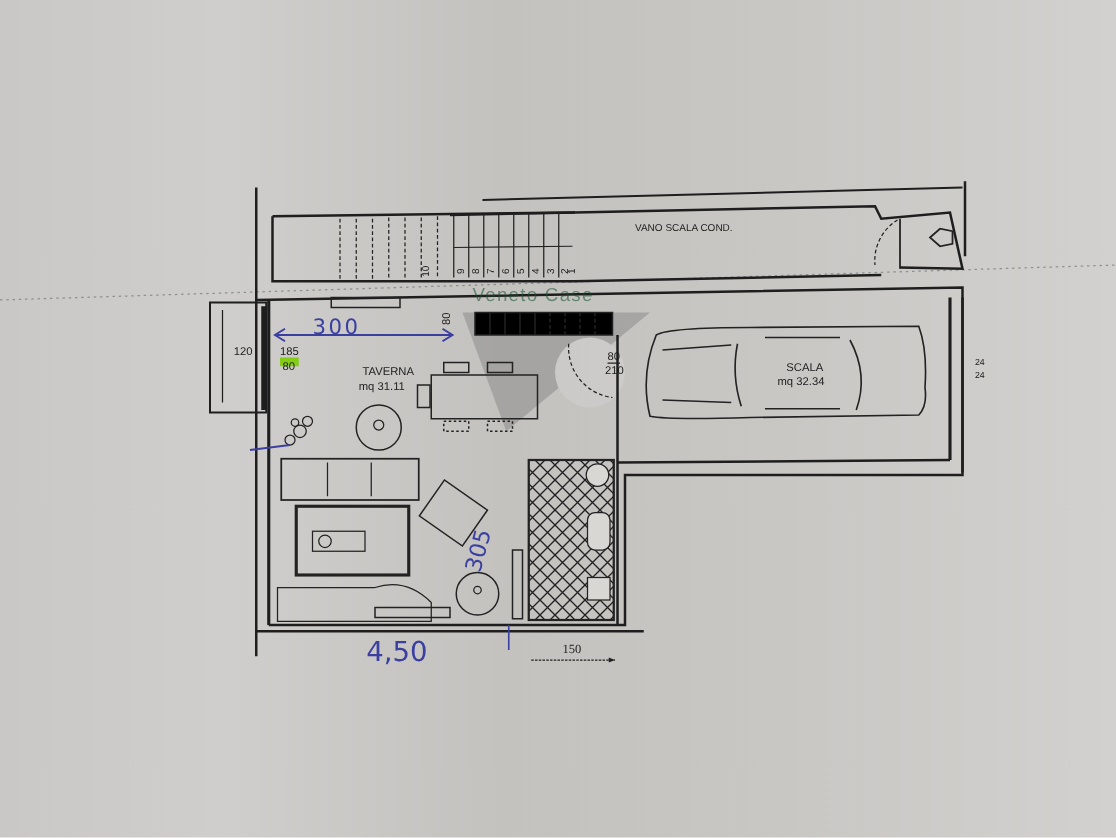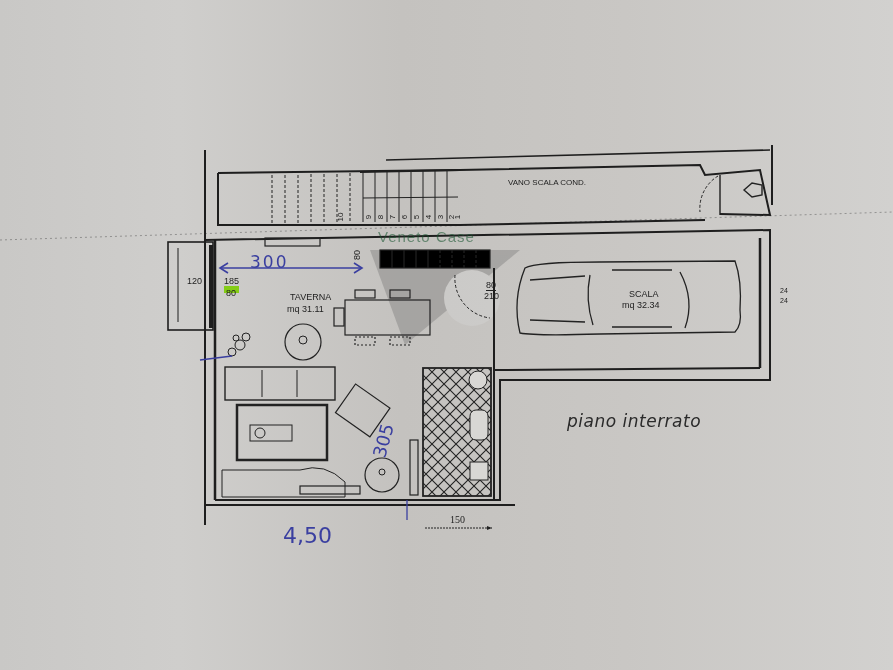--- a/index.html
+++ b/index.html
@@ -185,21 +185,20 @@
 <span class="lbl" style="left:484px;top:291px;">210</span>
 
 <span class="lbl" style="left:629px;top:289px;">SCALA</span>
 <span class="lbl" style="left:622px;top:300px;">mq 32.34</span>
 
 <span class="lbl" style="left:780px;top:286px;font-size:7px;">24</span>
 <span class="lbl" style="left:780px;top:296px;font-size:7px;">24</span>
 
 <span class="lbl" style="left:450px;top:515px;font-family:'Liberation Serif',serif;font-size:10px;">150</span>
 
-<span class="title" style="left:567px;top:411px;">piano interrato</span>
 
 <span class="hand" style="left:250px;top:252px;font-size:17px;letter-spacing:2px;">300</span>
-<span class="hand" style="left:283px;top:510px;font-size:22px;margin-top:13px;">4,50</span>
+<span class="hand" style="left:293px;top:510px;font-size:22px;">4,50</span>
 <span class="hand" style="left:366px;top:430px;font-size:18px;transform:rotate(-75deg);">305</span>
 
 <span class="lbl" style="left:378px;top:232px;font-size:15px;color:#14532d;opacity:0.55;letter-spacing:1px;">Veneto Case</span>
 
 </div>
 
 </body></html>

